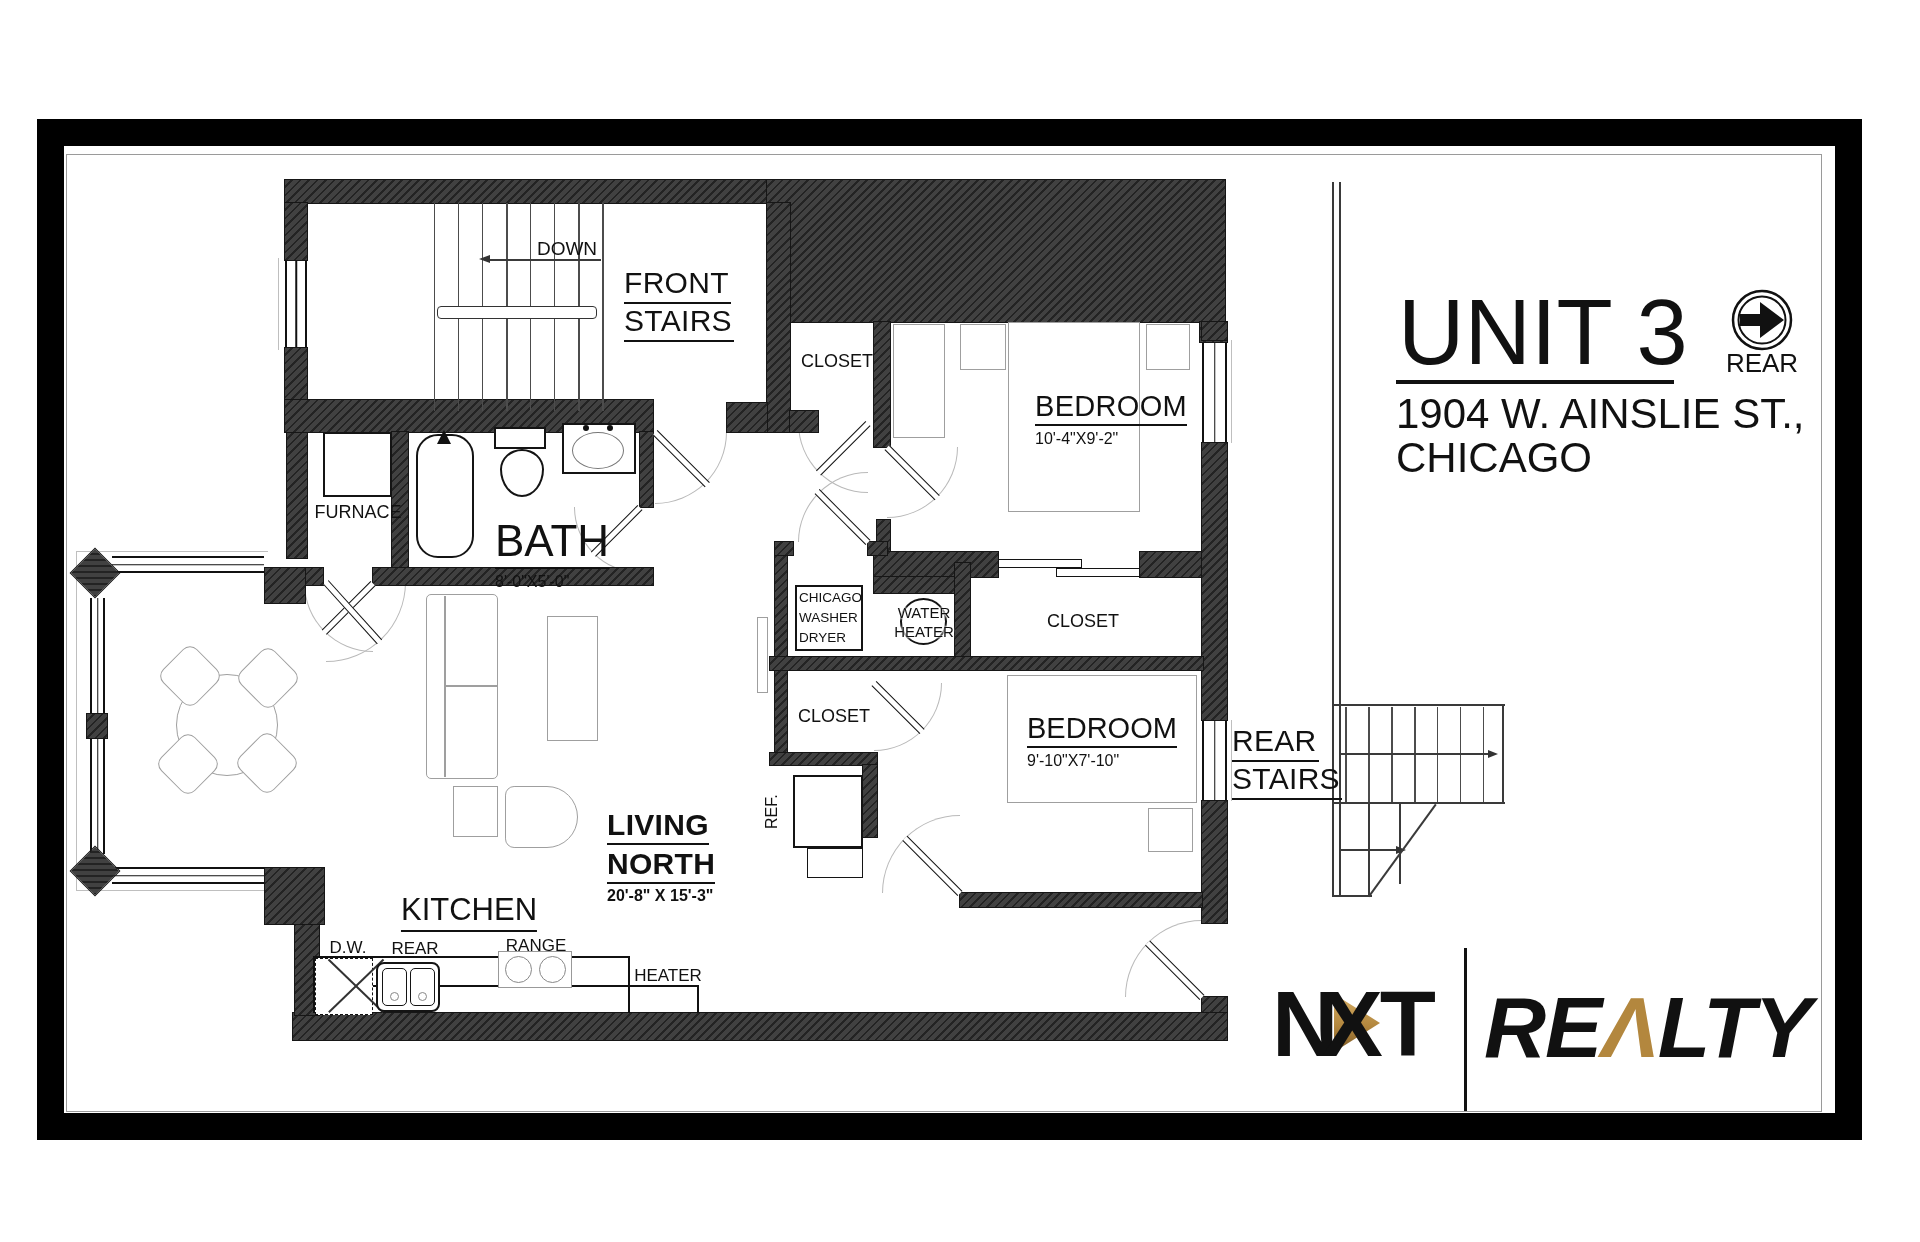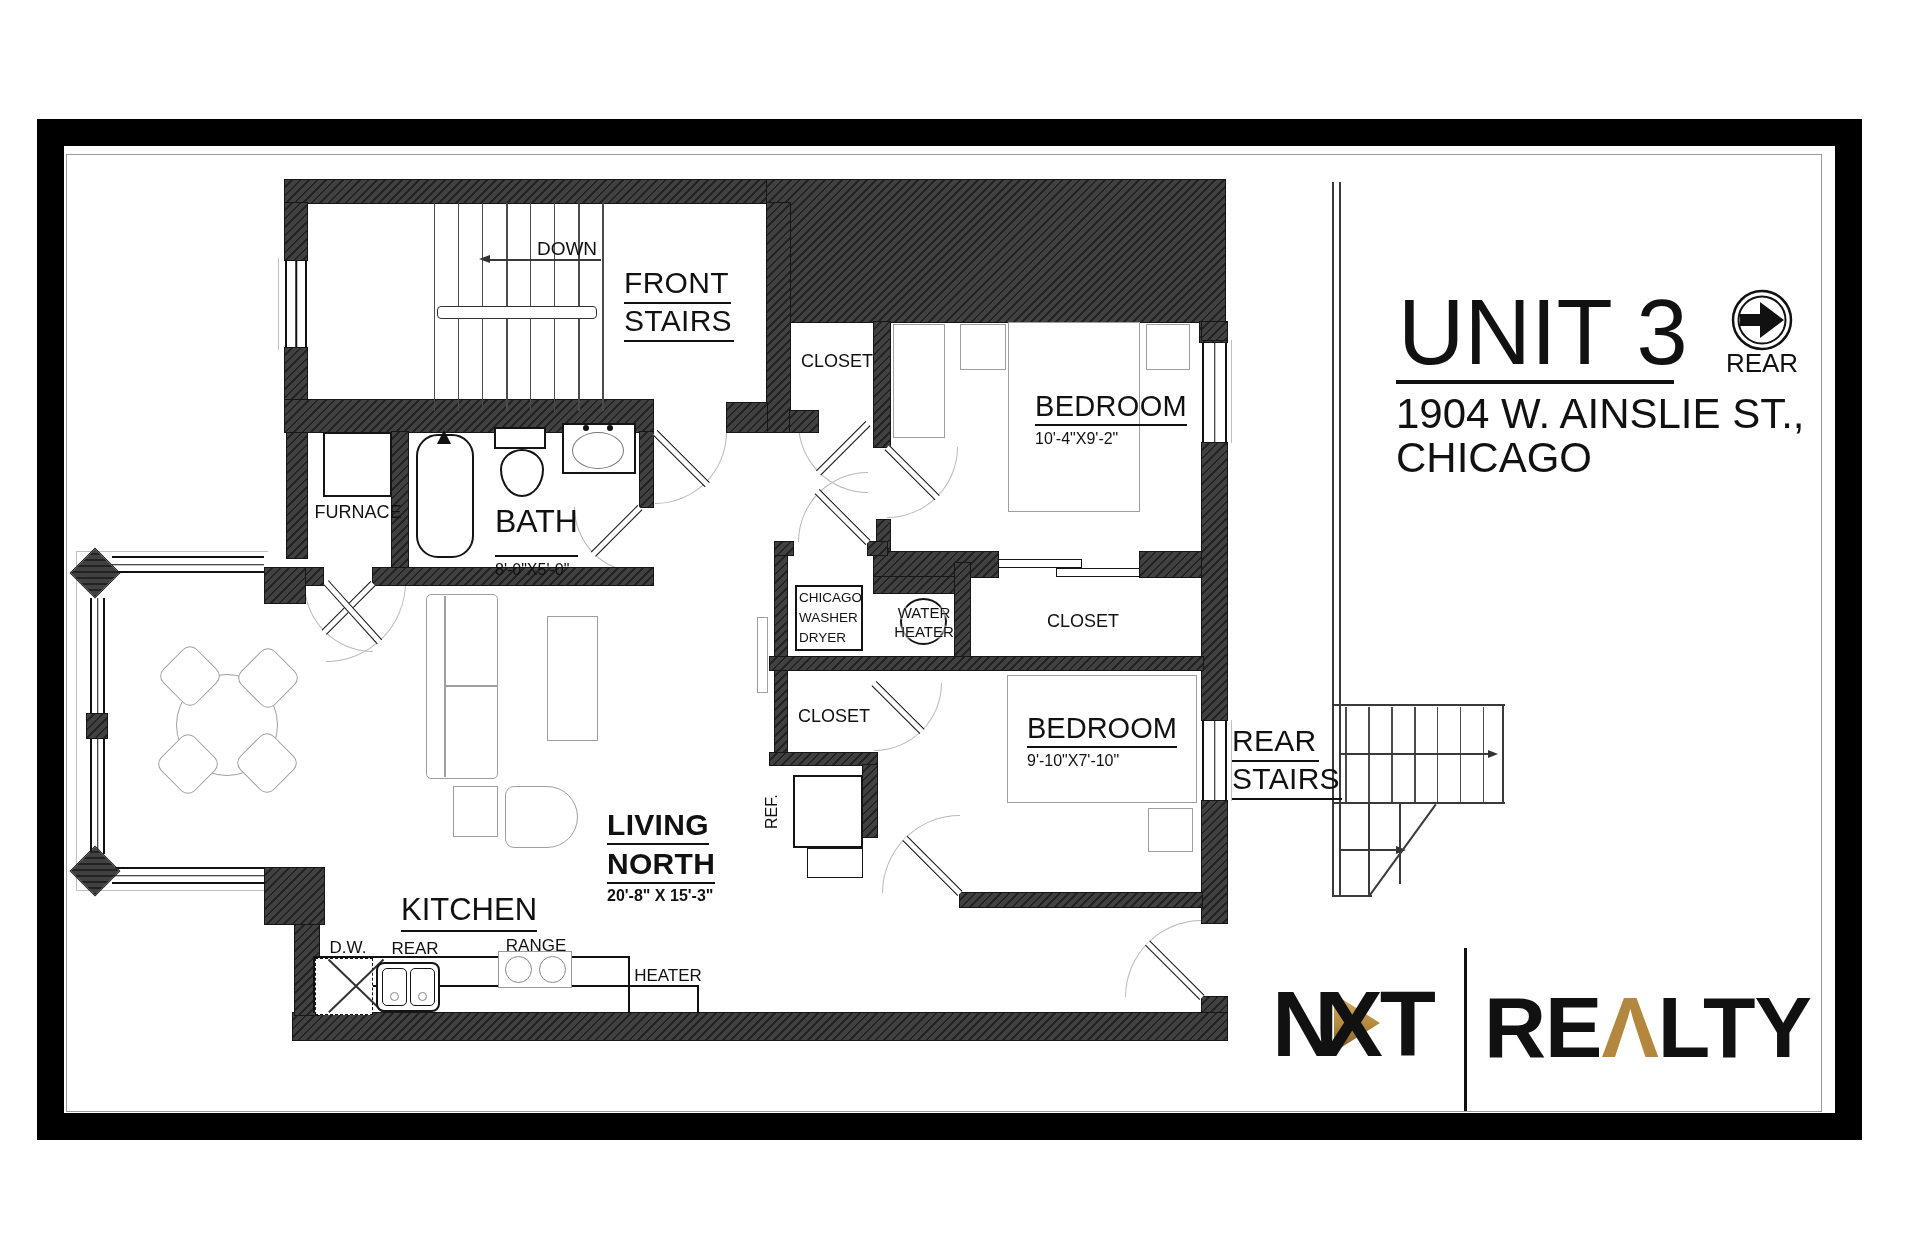--- a/index.html
+++ b/index.html
@@ -209,21 +209,21 @@
   <span class="u">STAIRS</span>
 </div>
 <div class="lbl" style="left:567px;top:238px;font-size:19px;transform:translateX(-50%);">DOWN</div>
 <div class="lbl sm ctr" style="left:837px;top:351px;">CLOSET</div>
 <div class="lbl" style="left:1035px;top:390px;">
   <span class="u rm" style="display:table;border-bottom:2.5px solid #111;padding-bottom:1px;font-size:29px;">BEDROOM</span>
   <span class="dim" style="display:table;margin-top:4px;">10'-4"X9'-2"</span>
 </div>
 <div class="lbl sm ctr" style="left:358px;top:502px;">FURNACE</div>
 <div class="lbl" style="left:495px;top:503px;">
-  <span class="u" style="display:table;border-bottom:2.5px solid #111;padding-bottom:15px;font-size:32px;">BATH</span>
+  <span class="u" style="display:table;border-bottom:2.5px solid #111;padding-bottom:1px;font-size:44px;margin-top:13px;">BATH</span>
   <span class="dim" style="display:table;margin-top:4px;">8'-0"X5'-0"</span>
 </div>
 <div class="lbl xs" style="left:799px;top:588px;font-size:13.5px;">
   <span style="display:block;">CHICAGO</span>
   <span style="display:block;">WASHER</span>
   <span style="display:block;">DRYER</span>
 </div>
 <div class="lbl xs halo" style="left:924px;top:603px;font-size:15px;text-align:center;transform:translateX(-50%);line-height:19px;">
   <span style="display:block;">WATER</span>
   <span style="display:block;">HEATER</span>
@@ -261,18 +261,18 @@
   <circle cx="32" cy="32" r="23.5" fill="none" stroke="#111" stroke-width="2"></circle>
   <path d="M10 26 h20 v-12 l24 18 -24 18 v-12 h-20 z" fill="#111"></path>
 </svg>
 <div class="north-lbl" style="left:1762px;top:348px;transform:translateX(-50%);">REAR</div>
 
 <div class="logo-nxt" style="left:1272px;top:972px;">
   <div class="gold-tri"></div>
   <span>N</span><span style="margin-left:-14px;">XT</span>
 </div>
 <div class="line" style="left:1464px;top:948px;width:3px;height:164px;background:#111;"></div>
-<div class="logo-realty" style="left:1484px;top:978px;">
+<div class="logo-realty" style="left:1484px;top:978px;font-style:italic;">
   <span>RE</span><span class="gold-a">Λ</span><span>LTY</span>
 </div>
 
 <div class="frame-outer" style="left:37px;top:119px;width:1825px;height:1021px;"></div>
 <div class="frame-inner" style="left:66px;top:154px;width:1756px;height:958px;"></div>
 
 </body></html>

